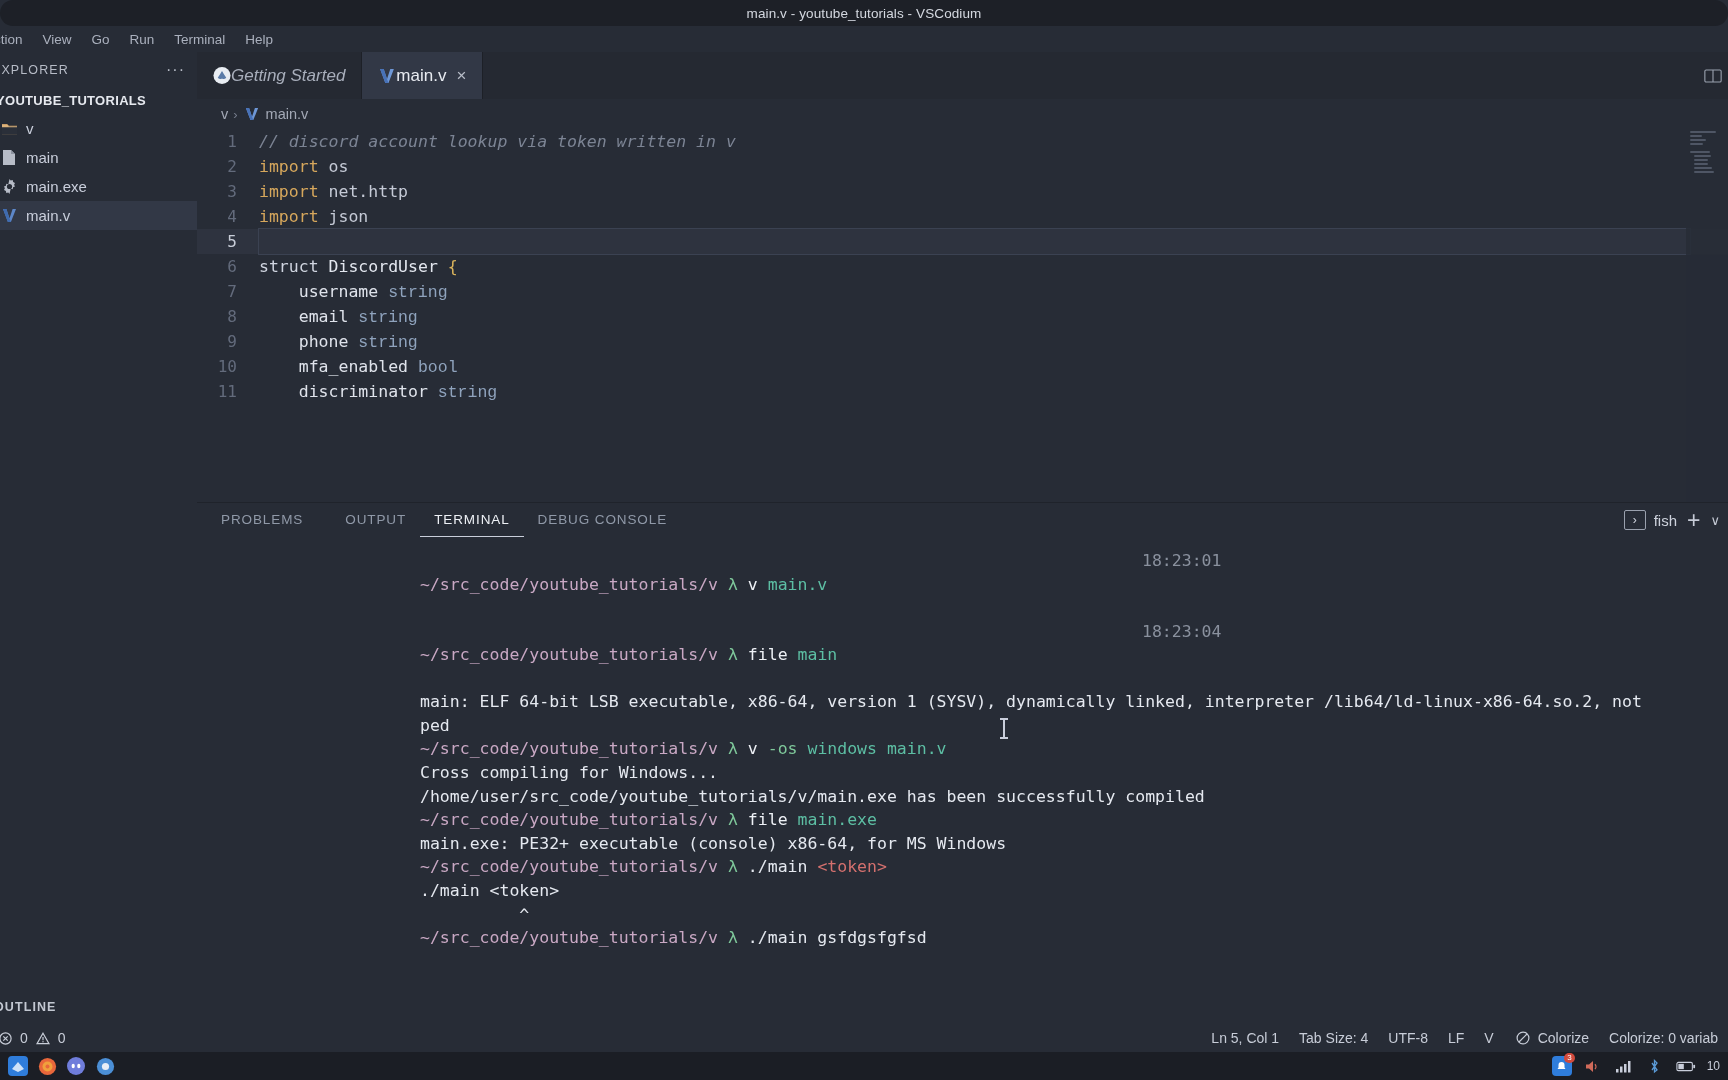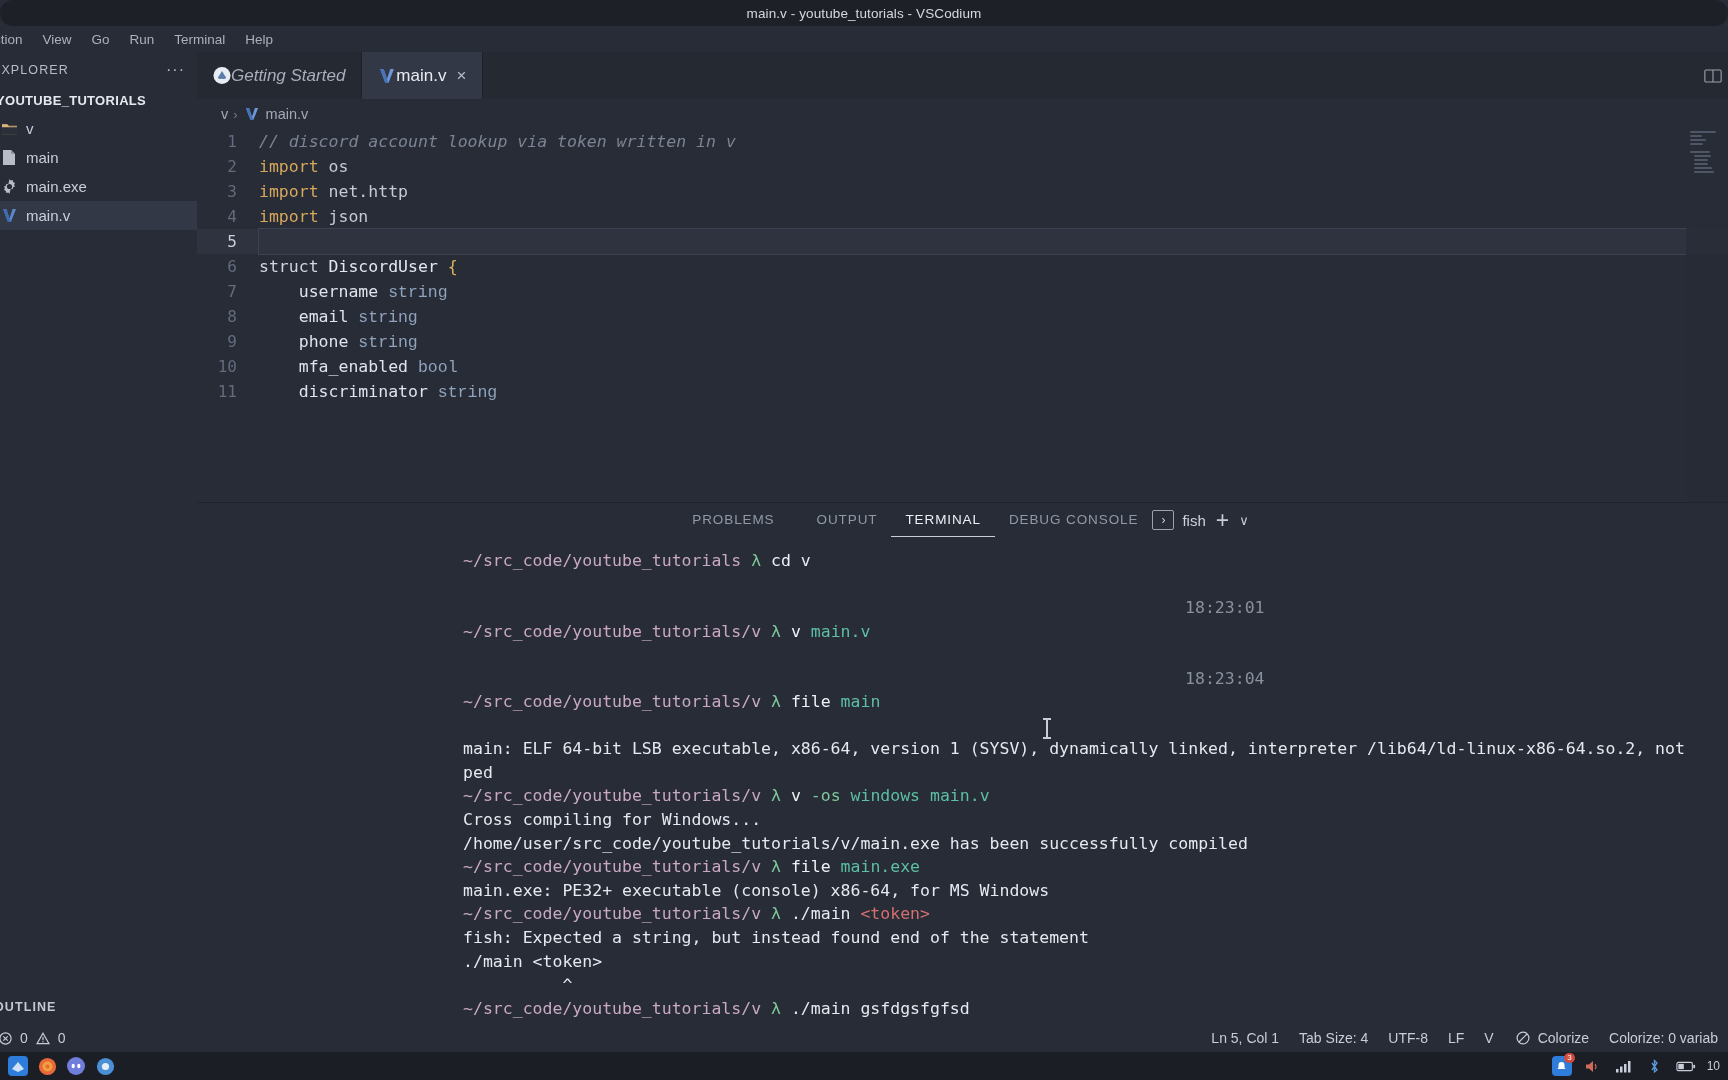--- a/index.html
+++ b/index.html
@@ -106,21 +106,21 @@
   .tok-plain { color:#c5cad6; }
   .tok-field { color:#dfe3eb; }
 
   .minimap {
     position:absolute; right:0; top:0; width:42px; height:100%;
     background:#272c36; opacity:.85;
   }
   .mm-line { height:2px; margin:2px 4px; background:#565e6e; border-radius:1px; }
 
   
-  .panel { flex:0 0 auto; height:522px; background:#272c36; display:flex; flex-direction:column; border-top:1px solid #1f232b;align-items:center; }
+  .panel { flex:0 0 auto; height:522px; background:#272c36; display:flex; flex-direction:column; border-top:1px solid #1f232b; }
   .panel-tabs { height:34px; flex:0 0 34px; display:flex; align-items:center; padding-left:24px; gap:0px; }
   .panel-tab {
     font-size:13.5px; letter-spacing:.9px; color:#9099a8; padding:0 14px; height:34px;
     display:flex; align-items:center; cursor:pointer; border-bottom:1px solid transparent;
   }
   .panel-tab:first-child { padding-left:0; margin-right:14px; }
   .panel-tab.active { color:#edf0f5; border-bottom:1px solid #c9cedb; }
   .panel-actions { margin-left:auto; display:flex; align-items:center; gap:10px; padding-right:8px; }
   .shell-chip { display:flex; align-items:center; gap:8px; font-size:15px; color:#cdd2dc; }
   .chev-box {
@@ -373,34 +373,32 @@
             <span class="shell-chip">
               <span class="chev-box">›</span>
               <span>fish</span>
             </span>
             <span class="plus-ico">+</span>
             <span class="dd-ico">∨</span>
           </div>
         </div>
         <div class="terminal" id="terminal-body">
           <div class="imouse"></div>
-        <div class="tline tall"><span class="c-path">~/src_code/youtube_tutorials</span><span class="c-lambda"> λ </span><span class="c-cmd">cd</span><span class="c-white"> v</span></div>
             <div class="tline"><span class="ts">18:23:01</span></div>
             <div class="tline tall"><span class="c-path">~/src_code/youtube_tutorials/v</span><span class="c-lambda"> λ </span><span class="c-cmd">v</span><span class="c-white"> </span><span class="c-arg-green">main.v</span></div>
             <div class="tline"><span class="ts">18:23:04</span></div>
             <div class="tline tall"><span class="c-path">~/src_code/youtube_tutorials/v</span><span class="c-lambda"> λ </span><span class="c-cmd">file</span><span class="c-white"> </span><span class="c-arg-green">main</span></div>
             <div class="tline"><span class="c-white">main: ELF 64-bit LSB executable, x86-64, version 1 (SYSV), dynamically linked, interpreter /lib64/ld-linux-x86-64.so.2, not</span></div>
             <div class="tline"><span class="c-white">ped</span></div>
             <div class="tline"><span class="c-path">~/src_code/youtube_tutorials/v</span><span class="c-lambda"> λ </span><span class="c-cmd">v</span><span class="c-white"> </span><span class="c-flag">-os</span><span class="c-white"> </span><span class="c-arg-green">windows</span><span class="c-white"> </span><span class="c-arg-green">main.v</span></div>
             <div class="tline"><span class="c-white">Cross compiling for Windows...</span></div>
             <div class="tline"><span class="c-white">/home/user/src_code/youtube_tutorials/v/main.exe has been successfully compiled</span></div>
             <div class="tline"><span class="c-path">~/src_code/youtube_tutorials/v</span><span class="c-lambda"> λ </span><span class="c-cmd">file</span><span class="c-white"> </span><span class="c-arg-green">main.exe</span></div>
             <div class="tline"><span class="c-white">main.exe: PE32+ executable (console) x86-64, for MS Windows</span></div>
             <div class="tline"><span class="c-path">~/src_code/youtube_tutorials/v</span><span class="c-lambda"> λ </span><span class="c-white">./main</span><span class="c-white"> </span><span class="c-red">&lt;token&gt;</span></div>
-            <div class="tline"><span class="c-white">fish: Expected a string, but instead found end of the statement</span></div>
             <div class="tline"><span class="c-white">./main &lt;token&gt;</span></div>
             <div class="tline"><span class="c-white">          ^</span></div>
             <div class="tline"><span class="c-path">~/src_code/youtube_tutorials/v</span><span class="c-lambda"> λ </span><span class="c-white">./main</span><span class="c-white"> gsfdgsfgfsd</span></div>
           </div>
       </div>
 
     </div>
   </div>
 
   <div class="statusbar">

